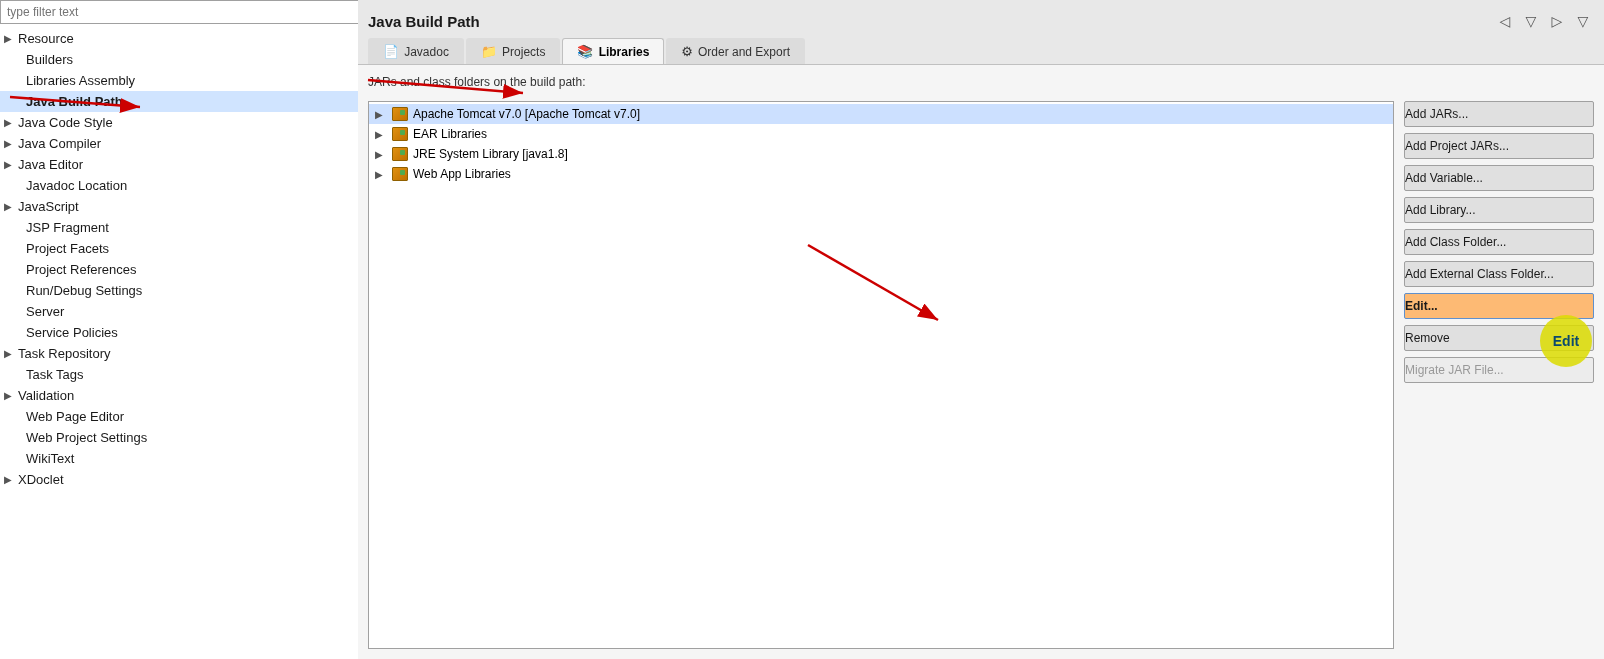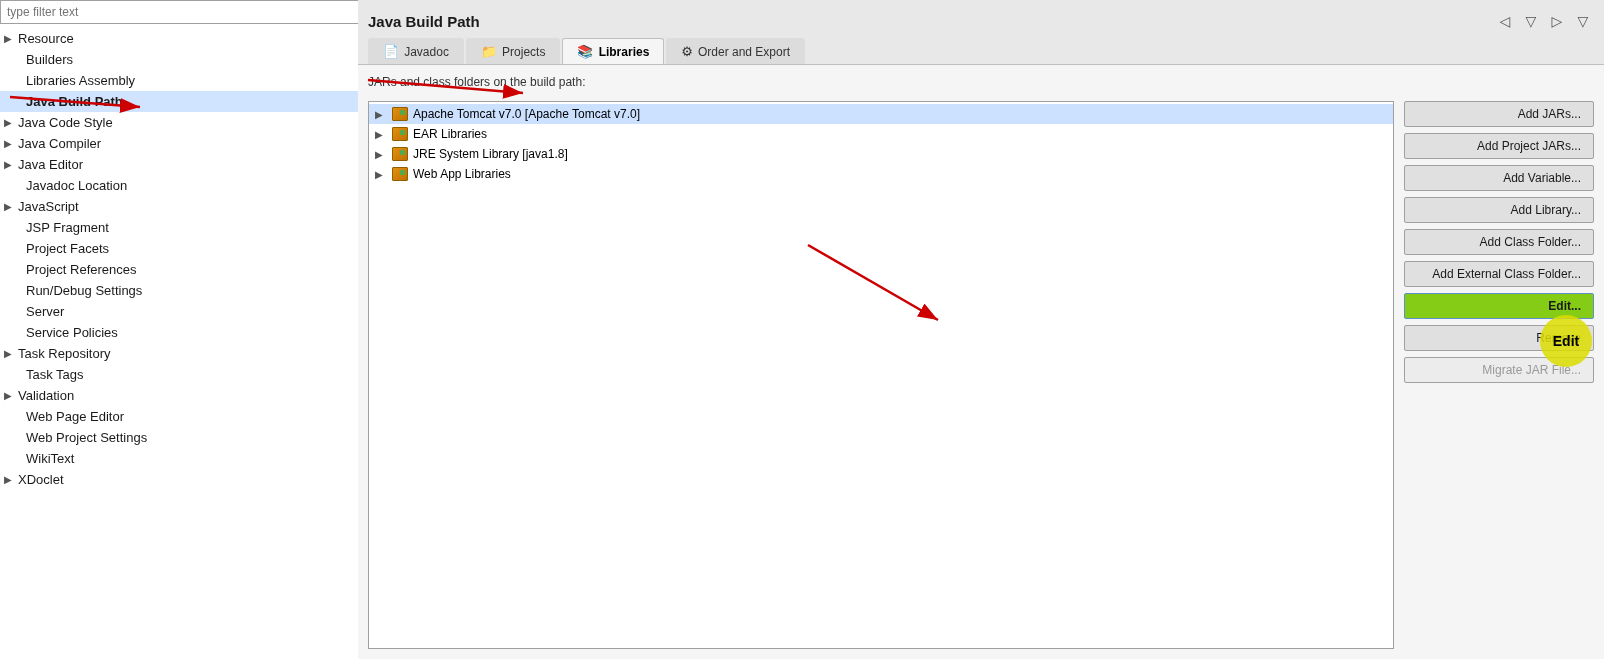--- a/index.html
+++ b/index.html
@@ -200,33 +200,33 @@
     }
 
     .buttons-panel {
       display: flex;
       flex-direction: column;
       gap: 6px;
       width: 190px;
     }
 
     .action-btn {
-      padding: 5px 12px;
+      padding: 5px 0;
       background: #e0e0e0;
       border: 1px solid #a0a0a0;
       border-radius: 2px;
       cursor: pointer;
       font-size: 12px;
       color: #1a1a1a;
-      text-align: right;
+      text-align: left;
       white-space: nowrap;
     }
 
     .action-btn.highlighted {
-      background: #84cc16;
+      background: #fdba74;
       border-color: #6090cc;
       font-weight: bold;
     }
 
     .action-btn.disabled {
       color: #999;
       background: #ececec;
       cursor: default;
     }
 
@@ -239,21 +239,21 @@
       position: absolute;
       width: 52px;
       height: 52px;
       background: rgba(220, 220, 0, 0.85);
       border-radius: 50%;
       display: flex;
       align-items: center;
       justify-content: center;
       font-weight: bold;
       font-size: 14px;
-      color: #000000;
+      color: #0c4a6e;
       pointer-events: none;
     }
 
     
     .sidebar-container {
       position: relative;
       width: 358px;
       height: 100%;
     }
 

